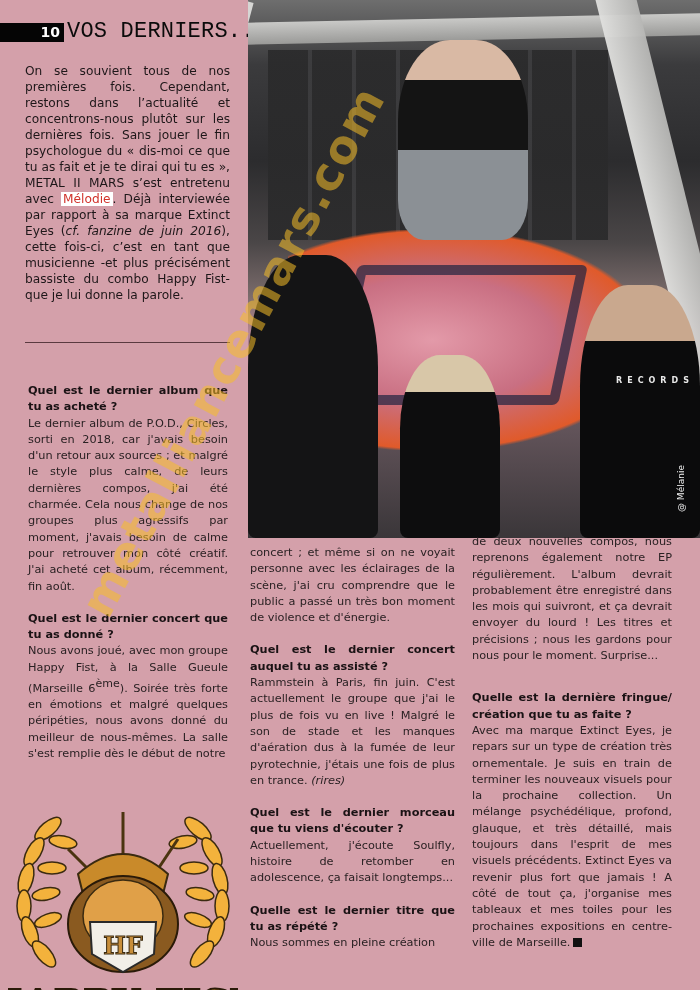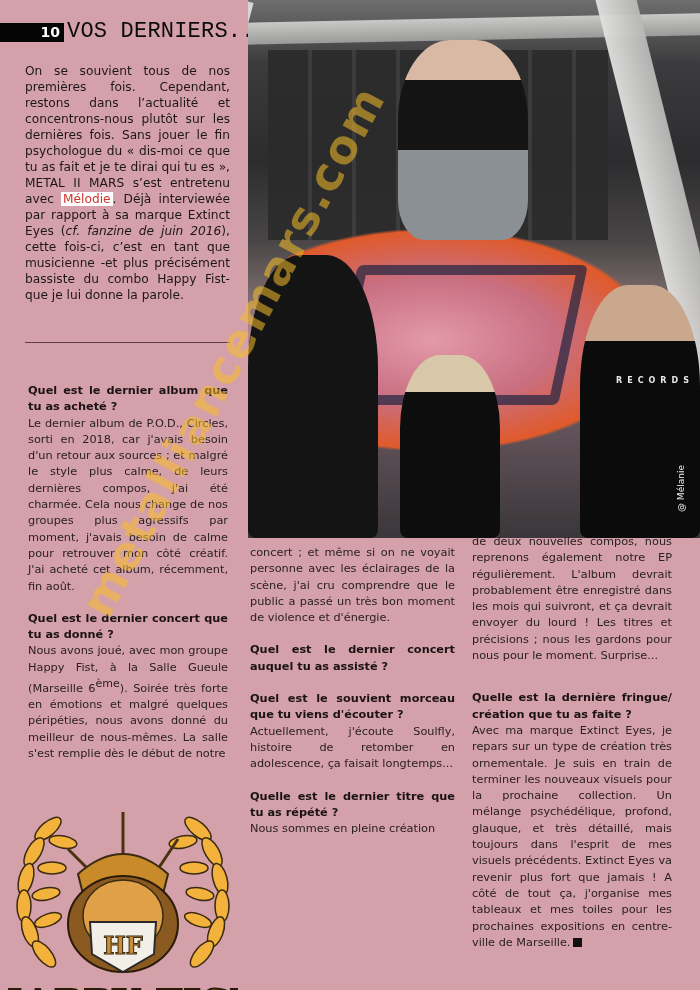--- a/index.html
+++ b/index.html
@@ -131,22 +131,23 @@
     <span class="a">Le dernier album de P.O.D., Circles, sorti en 2018, car j'avais besoin d'un retour aux sources ; et malgré le style plus calme, de leurs dernières compos, j'ai été charmée. Cela nous change de nos groupes plus agressifs par moment, j'avais besoin de calme pour retrouver mon côté créatif. J'ai acheté cet album, récemment, fin août.</span>
     <span class="gap"></span>
     <span class="q">Quel est le dernier concert que tu as donné ?</span>
     <span class="a"><span>Nous avons joué, avec mon groupe Happy Fist, à la Salle Gueule (Marseille 6</span><sup>ème</sup><span>). Soirée très forte en émotions et malgré quelques péripéties, nous avons donné du meilleur de nous-mêmes. La salle s'est remplie dès le début de notre</span></span>
   </div>
 
   <div class="col col2">
     <span class="a">concert ; et même si on ne voyait personne avec les éclairages de la scène, j'ai cru comprendre que le public a passé un très bon moment de violence et d'énergie.</span>
     <span class="gap"></span>
     <span class="q">Quel est le dernier concert auquel tu as assisté ?</span>
-    <span class="gap"></span>
-    <span class="q">Quel est le souvient morceau que tu viens d'écouter ?</span>
+    <span class="a"><span>Rammstein à Paris, fin juin. C'est actuellement le groupe que j'ai le plus de fois vu en live ! Malgré le son de stade et les manques d'aération dus à la fumée de leur pyrotechnie, j'étais une fois de plus en trance. </span><i>(rires)</i></span>
+    <span class="gap"></span>
+    <span class="q">Quel est le dernier morceau que tu viens d'écouter ?</span>
     <span class="a">Actuellement, j'écoute Soulfly, histoire de retomber en adolescence, ça faisait longtemps...</span>
     <span class="gap"></span>
     <span class="q">Quelle est le dernier titre que tu as répété ?</span>
     <span class="a">Nous sommes en pleine création</span>
   </div>
 
   <div class="col col3">
     <span class="a">de deux nouvelles compos, nous reprenons également notre EP régulièrement. L'album devrait probablement être enregistré dans les mois qui suivront, et ça devrait envoyer du lourd ! Les titres et précisions ; nous les gardons pour nous pour le moment. Surprise...</span>
     <span class="gap"></span>
     <span class="gap" style="height:10px"></span>

